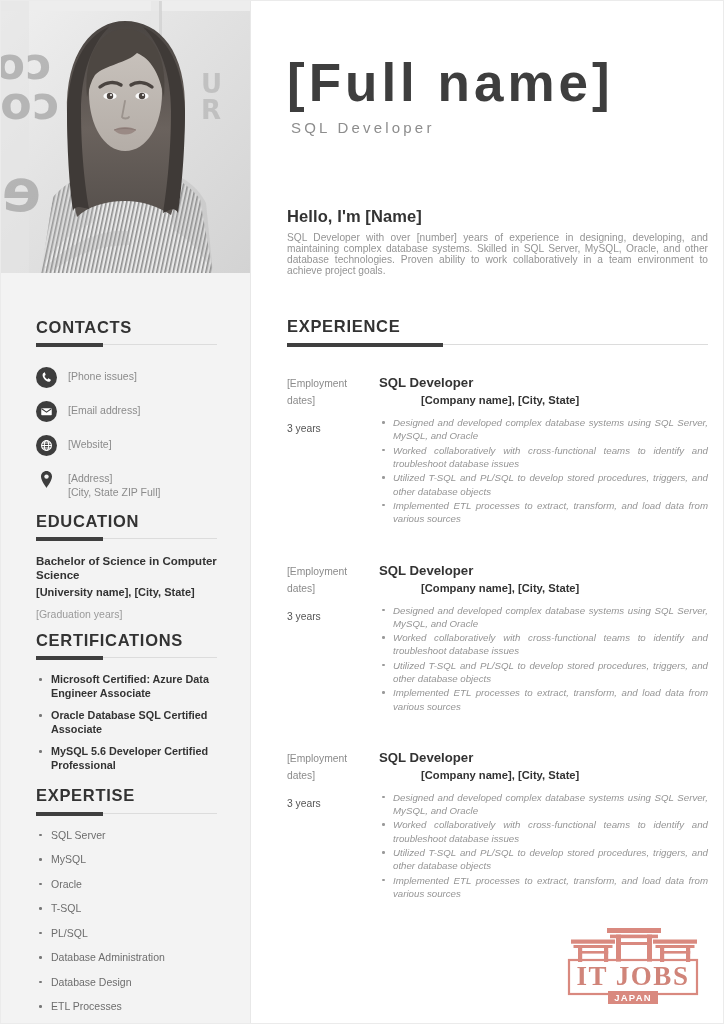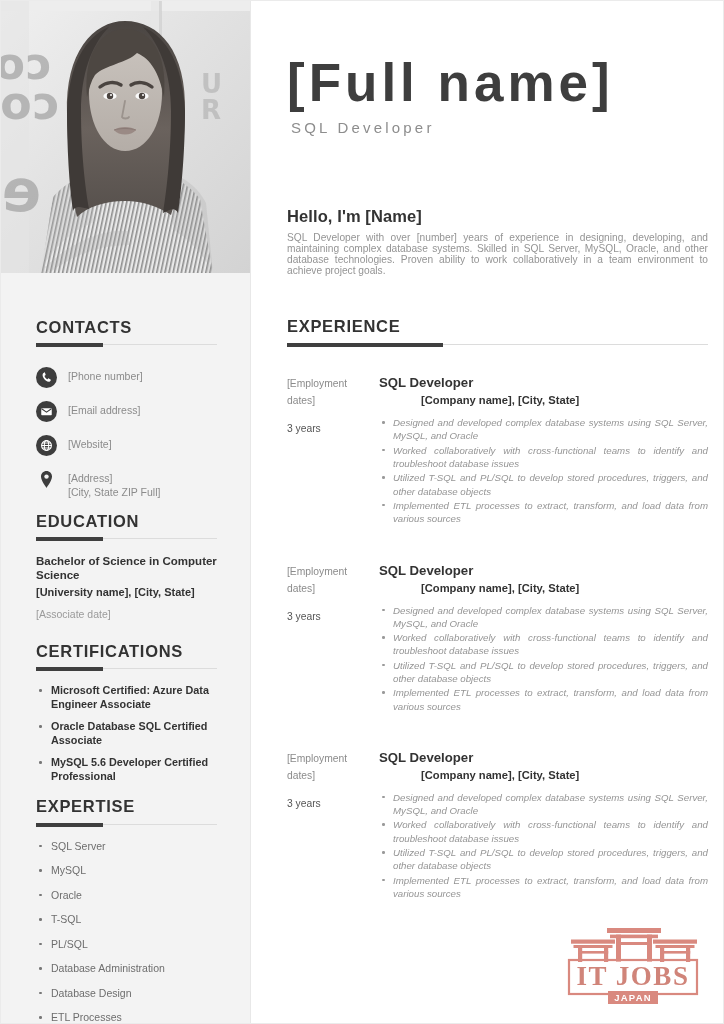--- a/index.html
+++ b/index.html
@@ -273,21 +273,21 @@
         <div class="contacts">
 
           <div class="contact-row">
             <span class="ic">
               <svg viewBox="0 0 24 24">
                   <circle cx="12" cy="12" r="12" fill="#3d3d3d"></circle>
               <path d="M9.3 6.6c-.5 0-1 .3-1.3.8-.6 1-.6 2.3-.1 3.6.6 1.6 1.8 3.2 3.2 4.3 1.3 1 2.7 1.6 3.9 1.5.7 0 1.3-.4 1.6-1l.3-.7c.1-.3 0-.6-.3-.8l-2-1.2c-.3-.2-.6-.1-.8.1l-.6.7c-.2.2-.4.2-.6.1-.7-.4-1.4-1-1.9-1.7-.5-.6-.8-1.3-1-1.9 0-.2 0-.4.2-.5l.8-.4c.3-.2.4-.5.3-.8l-.8-2.1c-.1-.3-.4-.5-.7-.5h-.2z" fill="#ffffff"></path>
                 </svg>
             </span>
             <span class="contact-txt">
-              <div>[Phone number]</div>
+              <div>[Phone issues]</div>
             </span>
           </div>
 
           <div class="contact-row">
             <span class="ic">
               <svg viewBox="0 0 24 24">
                   <circle cx="12" cy="12" r="12" fill="#3d3d3d"></circle>
               <rect x="6" y="8.2" width="12" height="8" rx="0.8" fill="#ffffff"></rect>
               <path d="M6.4 8.8l5.6 4 5.6-4" stroke="#3d3d3d" stroke-width="1.2" fill="none"></path>
                 </svg>
@@ -328,25 +328,25 @@
 
         </div>
       </div>
 
       <div style="margin-top:8px;">
         <h2 class="sec-h">EDUCATION</h2>
         <div class="rule thin"></div>
         <div class="edu-block">
           <p class="edu-degree">Bachelor of Science in Computer Science</p>
           <p class="edu-uni">[University name], [City, State]</p>
-          <p class="edu-date">[Associate date]</p>
+          <p class="edu-date">[Graduation years]</p>
         </div>
       </div>
 
-      <div style="margin-top:21px;">
+      <div style="margin-top:10px;">
         <h2 class="sec-h">CERTIFICATIONS</h2>
         <div class="rule thin"></div>
         <ul class="side-list certs">
           <li>Microsoft Certified: Azure Data Engineer Associate</li>
           <li>Oracle Database SQL Certified Associate</li>
           <li>MySQL 5.6 Developer Certified Professional</li>
         </ul>
       </div>
 
       <div style="margin-top:14px;">

